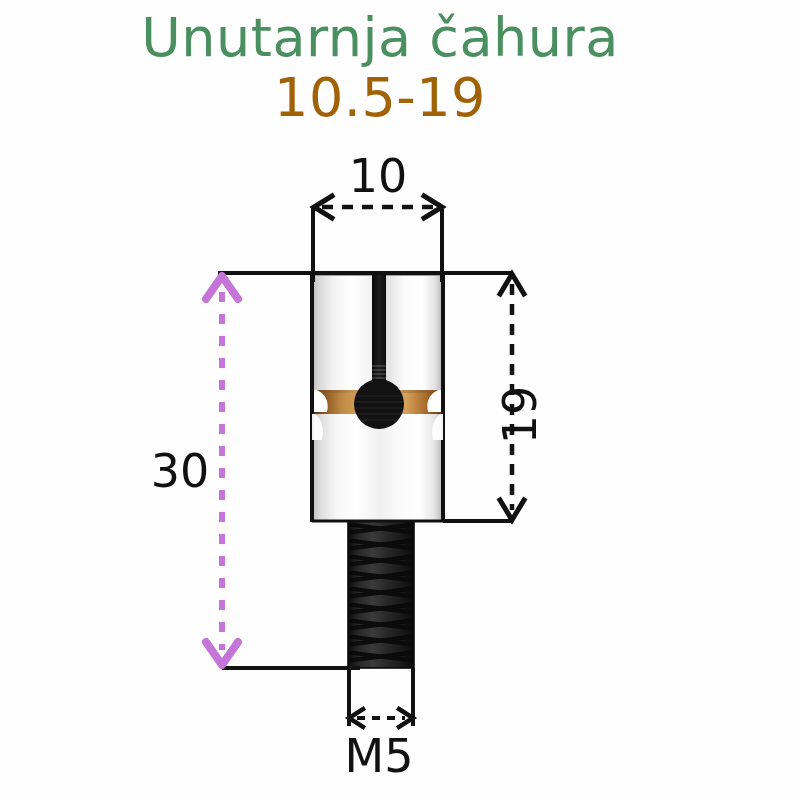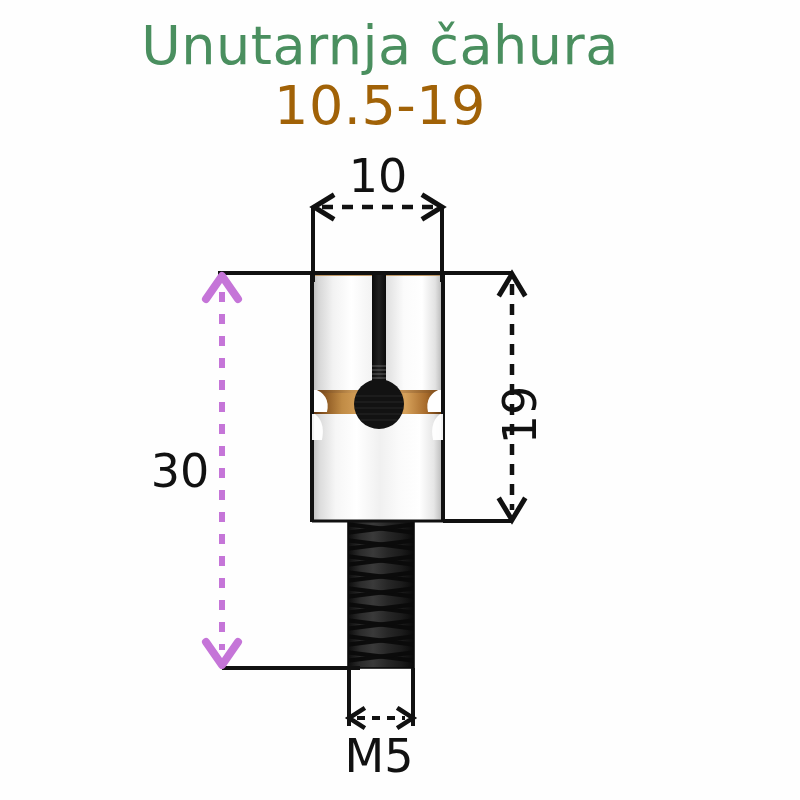--- a/index.html
+++ b/index.html
@@ -13,21 +13,21 @@
   #page {
     position: relative;
     width: 800px;
     height: 800px;
     background: #fefefe;
     overflow: hidden;
   }
   #title-block {
     position: absolute;
     left: 0;
-    top: 16px;
+    top: 8px;
     width: 760px;
     text-align: center;
     line-height: 1.12;
     pointer-events: none;
   }
   .title-line {
     font-family: "DejaVu Sans", sans-serif;
     font-size: 54px;
     font-weight: 400;
     letter-spacing: 0.5px;

